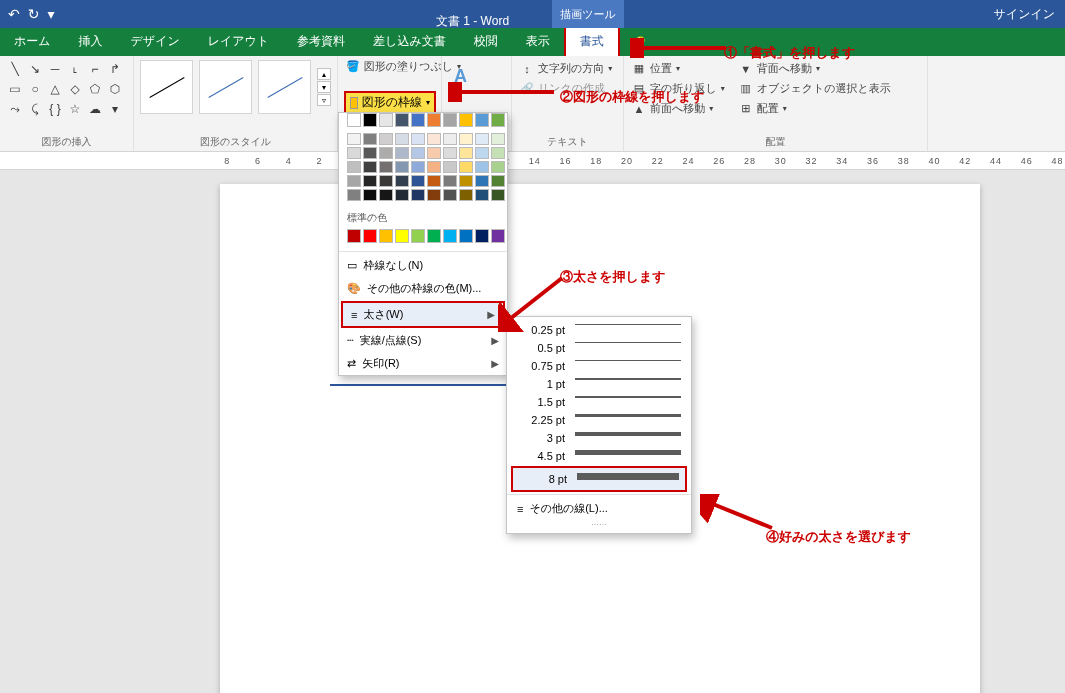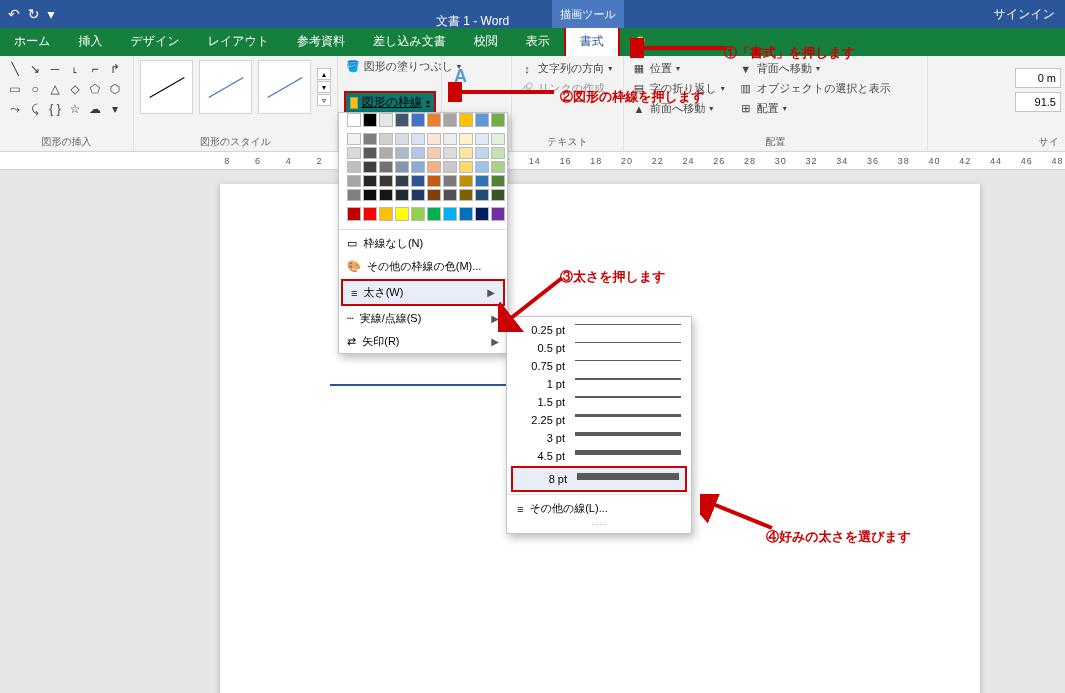--- a/index.html
+++ b/index.html
@@ -22,21 +22,21 @@
 .group-label { font-size: 10px; color: #666; text-align: center; margin-top: auto; padding-top: 2px; }
 .shapes-gallery { display: grid; grid-template-columns: repeat(6, 18px); grid-template-rows: repeat(3, 18px); gap: 2px; }
 .shapes-gallery span { width: 18px; height: 18px; display: flex; align-items: center; justify-content: center; font-size: 12px; color: #3b3b3b; border: 1px solid transparent; }
 .style-gallery { display: flex; gap: 6px; align-items: center; }
 .style-box { width: 54px; height: 54px; background: #fff; border: 1px solid #d4d4d4; display: flex; align-items: center; justify-content: center; }
 .style-box .diag { width: 40px; height: 1px; background: #3b6cb3; transform: rotate(-30deg); }
 .style-box.black .diag { background: #000; }
 .style-spinner { width: 14px; display: flex; flex-direction: column; gap: 1px; }
 .style-spinner span { height: 12px; border: 1px solid #c4c4c4; background: #fff; font-size: 8px; display:flex; align-items:center; justify-content:center; }
 
-.outline-btn { display: flex; align-items: center; gap: 4px; border: 2px solid #c00; padding: 1px 4px; background: #0f766e; width: 92px; white-space: nowrap; margin-top: 16px; text-decoration: underline; }
+.outline-btn { display: flex; align-items: center; gap: 4px; border: 2px solid #c00; padding: 1px 4px; background: #fde047; width: 92px; white-space: nowrap; margin-top: 16px; }
 .outline-btn .sw { width: 14px; height: 12px; background: #ffc000; border: 1px solid #999; }
 .rib-item { display: flex; align-items: center; gap: 4px; font-size: 11px; color: #444; white-space: nowrap; padding: 1px 2px; cursor: pointer; }
 .rib-item .ico { width: 14px; height: 14px; display:inline-flex; align-items:center; justify-content:center; }
 .rib-col { display: flex; flex-direction: column; gap: 3px; }
 
 .right-box { position: absolute; right: 4px; top: 12px; display:flex; flex-direction:column; gap:4px; }
 .num-input { width: 46px; height: 20px; border: 1px solid #c4c4c4; background:#fff; font-size:11px; padding: 0 4px; display:flex; align-items:center; justify-content:flex-end; }
 
 .ruler { height: 18px; background: #fff; border-bottom: 1px solid #d4d4d4; display:flex; align-items:center; font-size:9px; color:#555; padding-left: 220px; gap: 16px; letter-spacing: 1px; }
 .ruler span { width: 20px; text-align:center; }
@@ -204,27 +204,20 @@
         <div class="rib-item">
             <span class="ico">⊞</span>
             <span>配置</span>
             <span style="font-size:8px">▾</span>
           </div>
       </div>
     </div>
     <div class="group-label">配置</div>
   </div>
 
-  <div class="group" style="flex:1; border-right:none">
-    <div class="right-box">
-      <div class="num-input">0 m</div>
-      <div class="num-input">91.5</div>
-    </div>
-    <div class="group-label" style="text-align:right">サイ</div>
-  </div>
 </div>
 
 <div class="ruler" id="ruler">
     <span>8</span>
     <span>6</span>
     <span>4</span>
     <span>2</span>
     <span>2</span>
     <span>4</span>
     <span>6</span>
@@ -315,20 +308,21 @@
       <div class="sw" style="height: 12px; background: rgb(13, 13, 13);"></div>
       <div class="sw" style="height: 12px; background: rgb(23, 22, 22);"></div>
       <div class="sw" style="height: 12px; background: rgb(34, 42, 53);"></div>
       <div class="sw" style="height: 12px; background: rgb(31, 56, 100);"></div>
       <div class="sw" style="height: 12px; background: rgb(131, 60, 12);"></div>
       <div class="sw" style="height: 12px; background: rgb(82, 82, 82);"></div>
       <div class="sw" style="height: 12px; background: rgb(127, 96, 0);"></div>
       <div class="sw" style="height: 12px; background: rgb(31, 78, 121);"></div>
       <div class="sw" style="height: 12px; background: rgb(55, 86, 35);"></div>
     </div>
+  <div class="section-label">標準の色</div>
   <div class="swatch-grid" id="std-row">
       <div class="sw" style="background: rgb(192, 0, 0);"></div>
       <div class="sw" style="background: rgb(255, 0, 0);"></div>
       <div class="sw" style="background: rgb(255, 192, 0);"></div>
       <div class="sw" style="background: rgb(255, 255, 0);"></div>
       <div class="sw" style="background: rgb(146, 208, 80);"></div>
       <div class="sw" style="background: rgb(0, 176, 80);"></div>
       <div class="sw" style="background: rgb(0, 176, 240);"></div>
       <div class="sw" style="background: rgb(0, 112, 192);"></div>
       <div class="sw" style="background: rgb(0, 32, 96);"></div>

